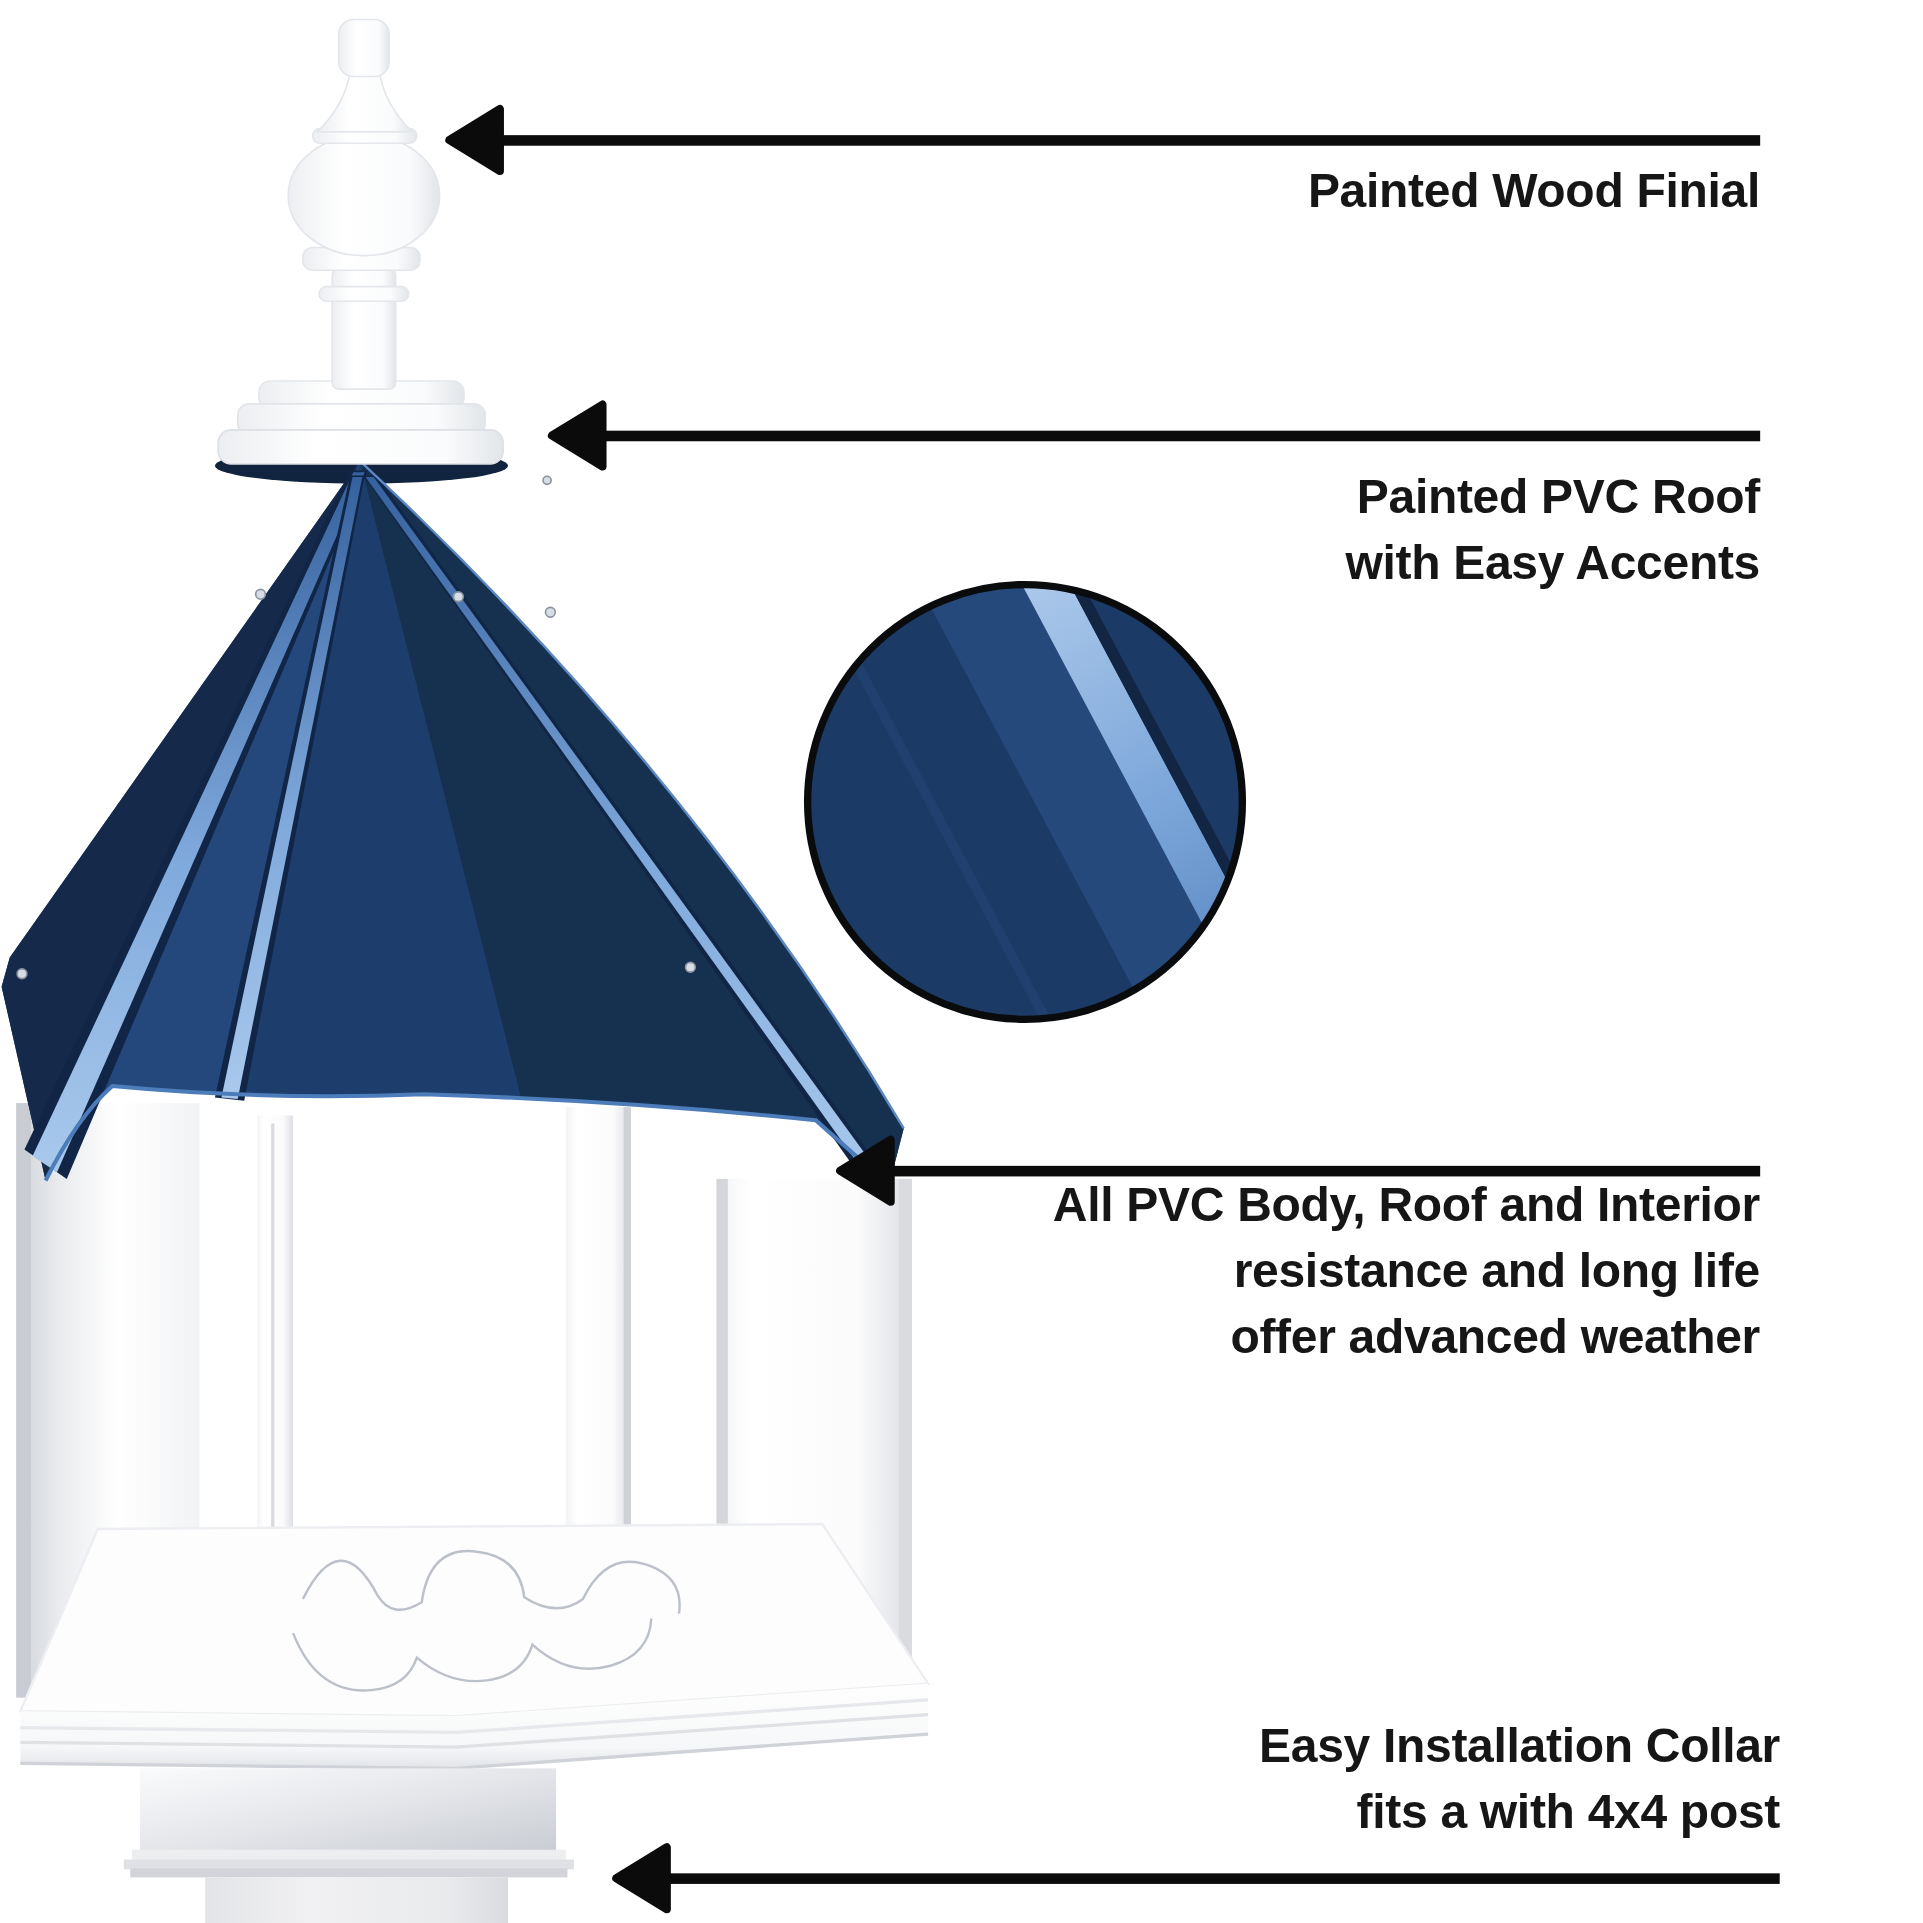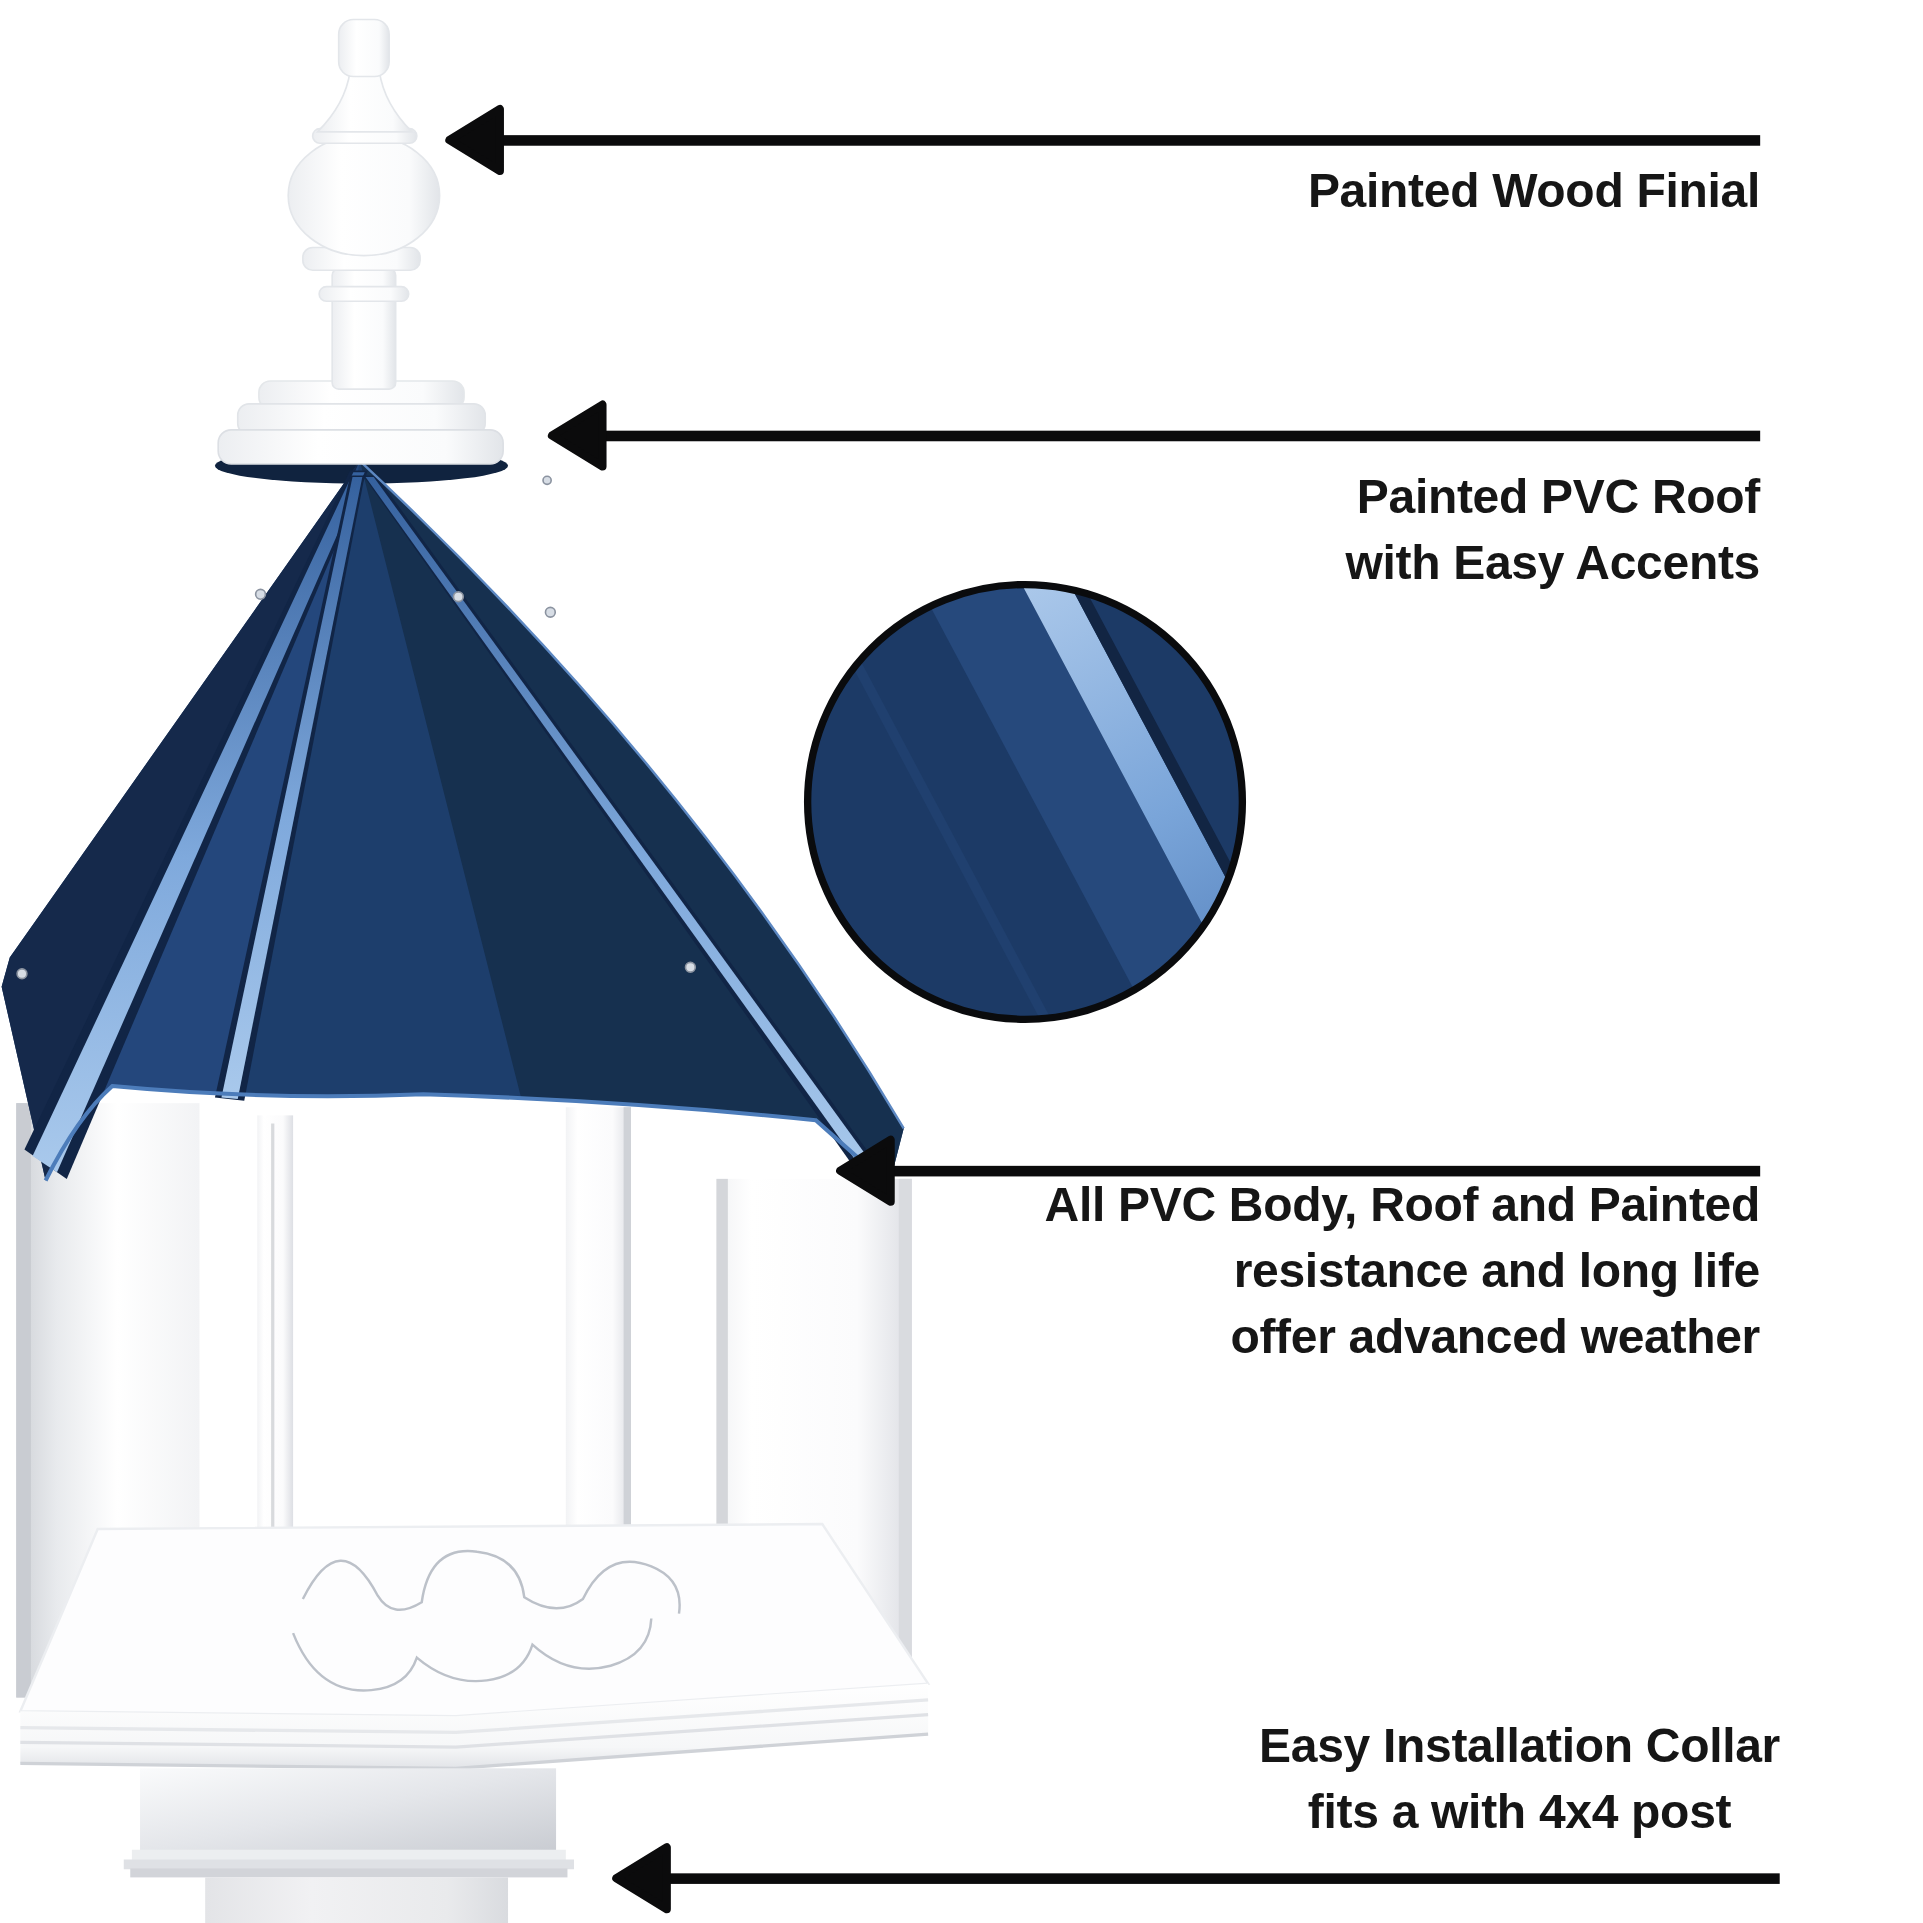--- a/index.html
+++ b/index.html
@@ -14,21 +14,21 @@
     color:#161616;
     font-size:48px;
     line-height:66px;
     font-weight:600;
     letter-spacing:-0.3px;
   }
   .label div{display:block;}
   .lbl-finial{top:158px;right:163px;}
   .lbl-roof{top:464px;right:163px;text-align:right;}
   .lbl-body{top:1172px;right:163px;}
-  .lbl-collar{top:1713px;right:143px;text-align:center;}
+  .lbl-collar{top:1713px;right:143px;}
 </style>
 </head>
 <body>
 
 <div id="stage">
 <svg width="1923" height="1923" viewBox="0 0 2362 2362" xmlns="http://www.w3.org/2000/svg">
   <defs>
     <linearGradient id="gCol" x1="0" y1="0" x2="1" y2="0">
       <stop offset="0" stop-color="#f2f3f5"></stop>
           <stop offset="0.18" stop-color="#ffffff"></stop>
@@ -194,21 +194,21 @@
 </svg>
 
   <div class="label lbl-finial">
     <div>Painted Wood Finial</div>
   </div>
   <div class="label lbl-roof">
     <div>Painted PVC Roof</div>
     <div>with Easy Accents</div>
   </div>
   <div class="label lbl-body">
-    <div>All PVC Body, Roof and Painted</div>
+    <div>All PVC Body, Roof and Interior</div>
     <div>resistance and long life</div>
     <div>offer advanced weather</div>
   </div>
   <div class="label lbl-collar">
     <div>Easy Installation Collar</div>
     <div>fits a with 4x4 post</div>
   </div>
 </div>
 
 

